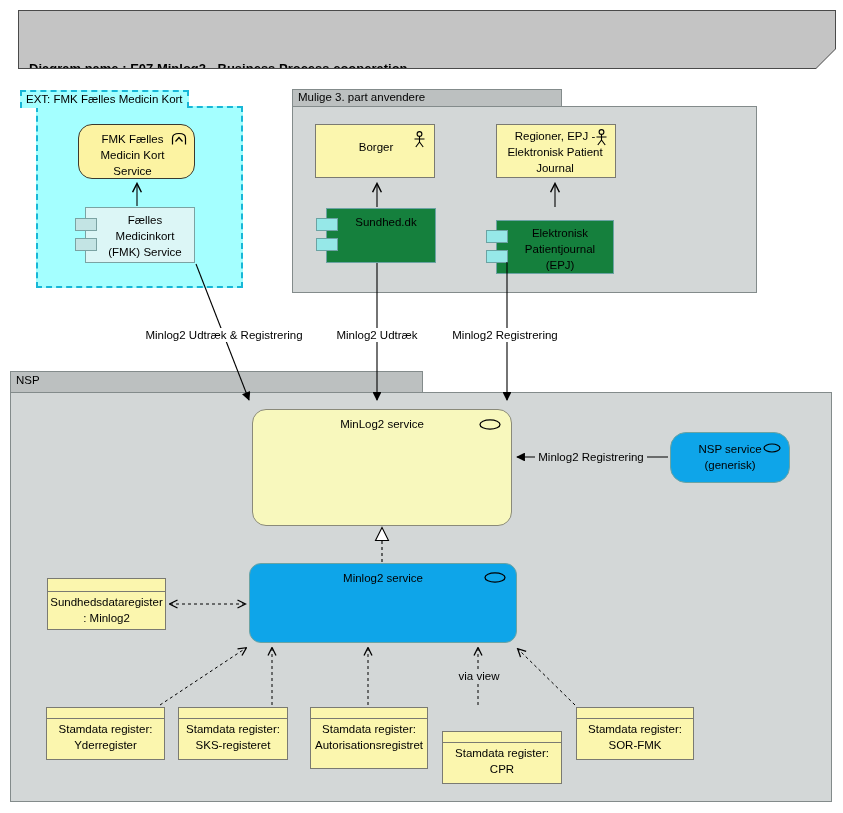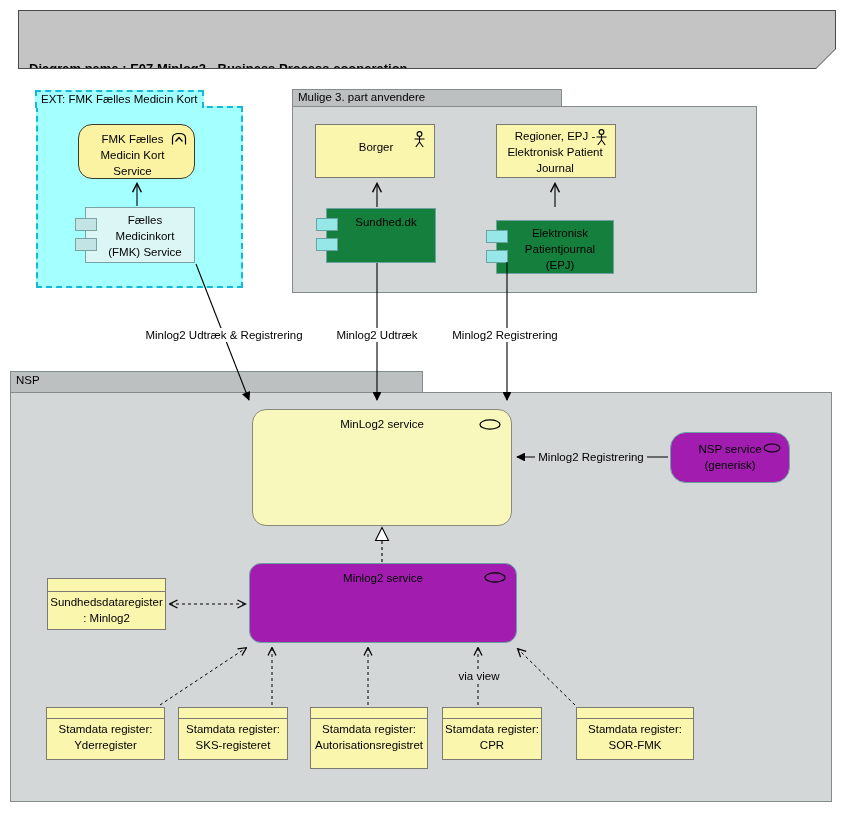--- a/index.html
+++ b/index.html
@@ -19,21 +19,21 @@
     padding:1px 0 0 5px;box-sizing:border-box;z-index:1;}
   .gray-body{background:#d3d7d7;border:1px solid #838b8b;box-sizing:border-box;z-index:0;}
   .cyan-tab{background:#a4ffff;border:2px dashed #17b7d7;border-bottom:none;font-size:11.5px;
     padding:1px 0 0 4px;box-sizing:border-box;z-index:1;}
   .cyan-body{background:#a4ffff;border:2px dashed #17b7d7;box-sizing:border-box;z-index:0;}
   
   .node{box-sizing:border-box;z-index:2;font-size:11.5px;line-height:1.4;text-align:center;}
   .yellow-box{background:#fbf6ae;border:1px solid #7a7a72;}
   .yellow-round{background:#fcf3a2;border:1px solid #3a3a30;border-radius:14px;}
   .service-yellow{background:#f8f8bd;border:1px solid #8a8a7a;border-radius:14px;}
-  .cyan-round{background:#a21caf;border:1px solid #6ba3a3;border-radius:14px;}
+  .cyan-round{background:#0ea5e9;border:1px solid #6ba3a3;border-radius:14px;}
   .component{background:#15803d;border:1px solid #6ba3a3;}
   .component.pale{background:#dcf6f6;border:1px solid #7ba3a3;}
   .comp-rect{position:absolute;left:-11px;width:22px;height:13px;background:#96e8e8;
     border:1px solid #6ba3a3;box-sizing:border-box;}
   .component.pale .comp-rect{background:#c3e4e4;border-color:#7ba3a3;}
   .obj-bar{border-bottom:1px solid #7a7a72;height:10px;}
   .obj-text{padding:2px 2px 0 2px;overflow-wrap:anywhere;}
   .icon-tr{position:absolute;top:6px;right:8px;}
   .lbl{z-index:6;font-size:11.5px;text-align:center;line-height:14px;}
   .lbl.on-white{background:#ffffff;}
@@ -48,21 +48,21 @@
   <div class="abs title-outer">
     <div class="title-inner">
       <div class="title-text">
         <div>Diagram name : E07 Minlog2 - Business Process cooperation</div>
         <div>Viewpoint        : Business Process cooperation</div>
       </div>
     </div>
   </div>
 
   <div class="abs cyan-body" style="left:36px;top:106px;width:207px;height:182px;"></div>
-  <div class="abs cyan-tab" style="left:35px;top:90px;width:169px;height:18px;">
+  <div class="abs cyan-tab" style="left:20px;top:90px;width:169px;height:18px;">
     <span>EXT: FMK Fælles Medicin Kort</span>
   </div>
 
   <div class="abs gray-body" style="left:292px;top:106px;width:465px;height:187px;"></div>
   <div class="abs gray-tab" style="left:292px;top:89px;width:270px;height:18px;">
     <span>Mulige 3. part anvendere</span>
   </div>
 
   <div class="abs gray-body" style="left:10px;top:392px;width:822px;height:410px;"></div>
   <div class="abs gray-tab" style="left:10px;top:371px;width:413px;height:22px;padding-top:2px;">
@@ -154,21 +154,21 @@
     <div class="obj-text">Stamdata register: Yderregister</div>
   </div>
   <div class="abs node yellow-box" style="left:178px;top:707px;width:110px;height:53px;">
     <div class="obj-bar"></div>
     <div class="obj-text">Stamdata register: SKS-registeret</div>
   </div>
   <div class="abs node yellow-box" style="left:310px;top:707px;width:118px;height:62px;">
     <div class="obj-bar"></div>
     <div class="obj-text">Stamdata register: Autorisationsregistret</div>
   </div>
-  <div class="abs node yellow-box" style="left:442px;top:707px;width:100px;height:53px;">
+  <div class="abs node yellow-box" style="left:442px;top:731px;width:120px;height:53px;">
     <div class="obj-bar"></div>
     <div class="obj-text">Stamdata register: CPR</div>
   </div>
   <div class="abs node yellow-box" style="left:576px;top:707px;width:118px;height:53px;">
     <div class="obj-bar"></div>
     <div class="obj-text">Stamdata register: SOR-FMK</div>
   </div>
 
   <svg class="overlay" width="843" height="813" viewBox="0 0 843 813">
     <defs>

